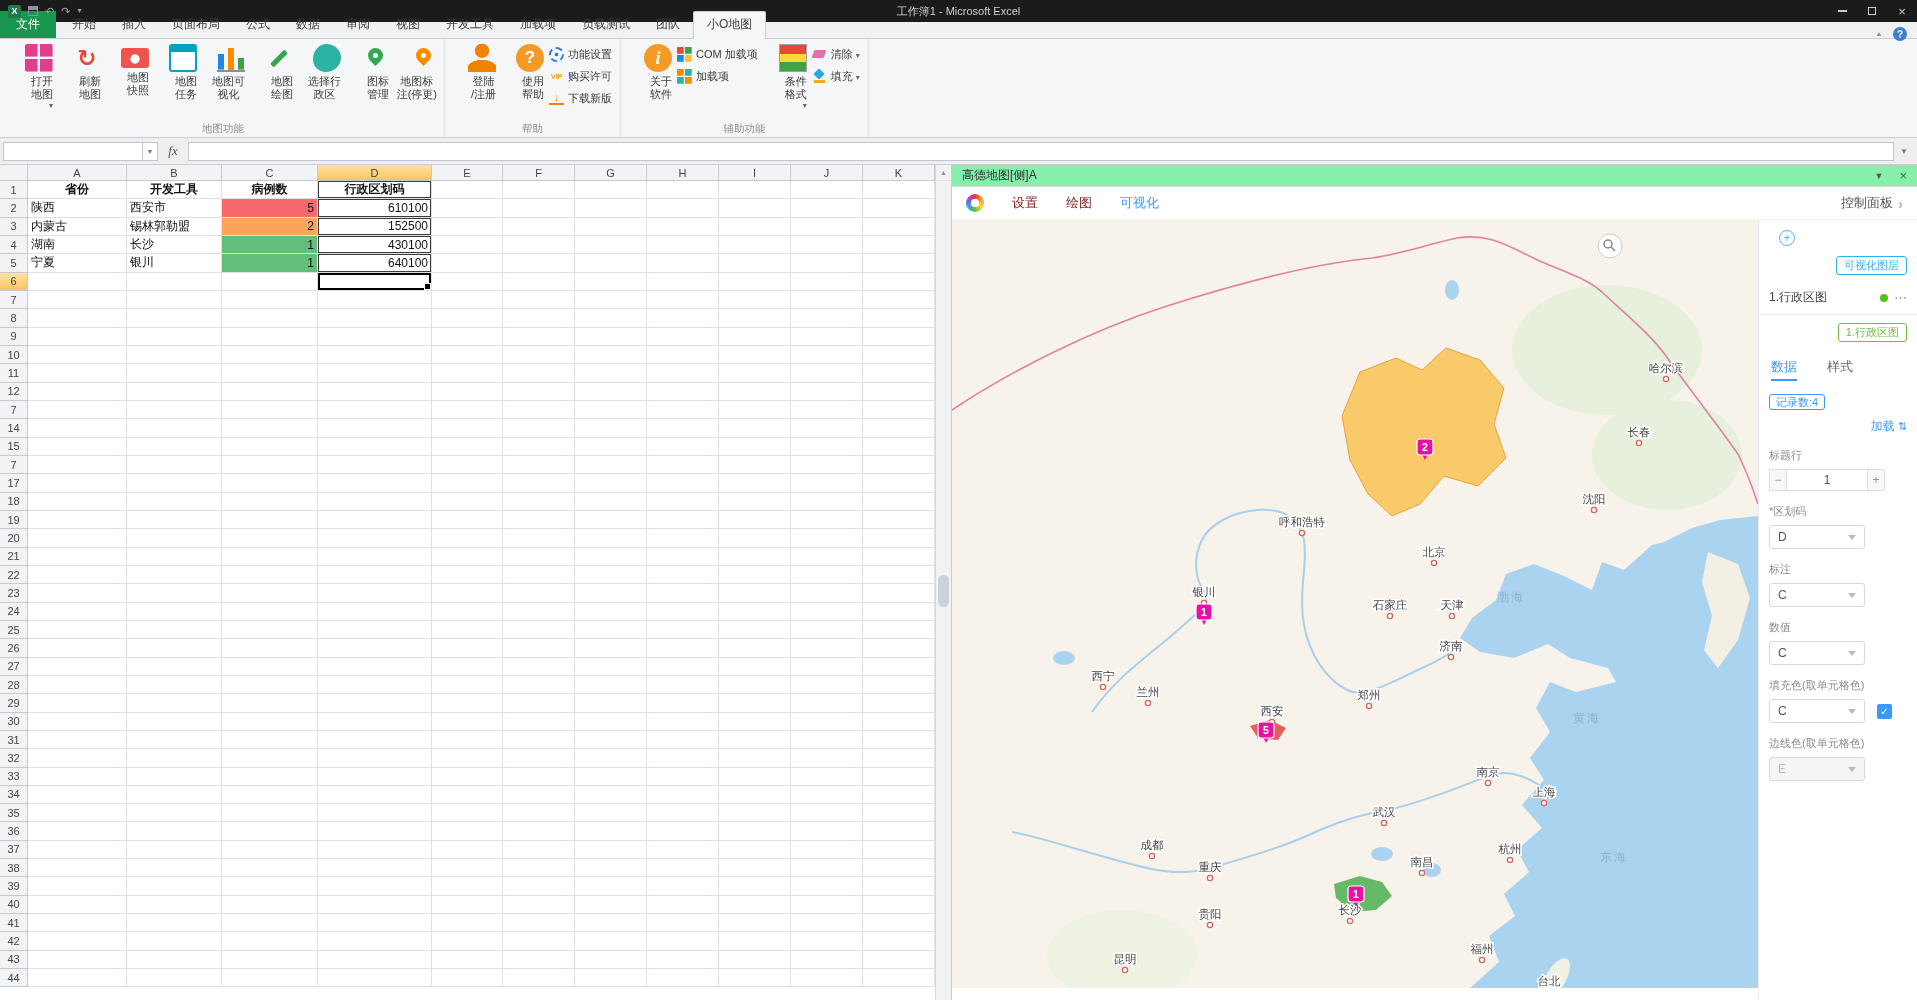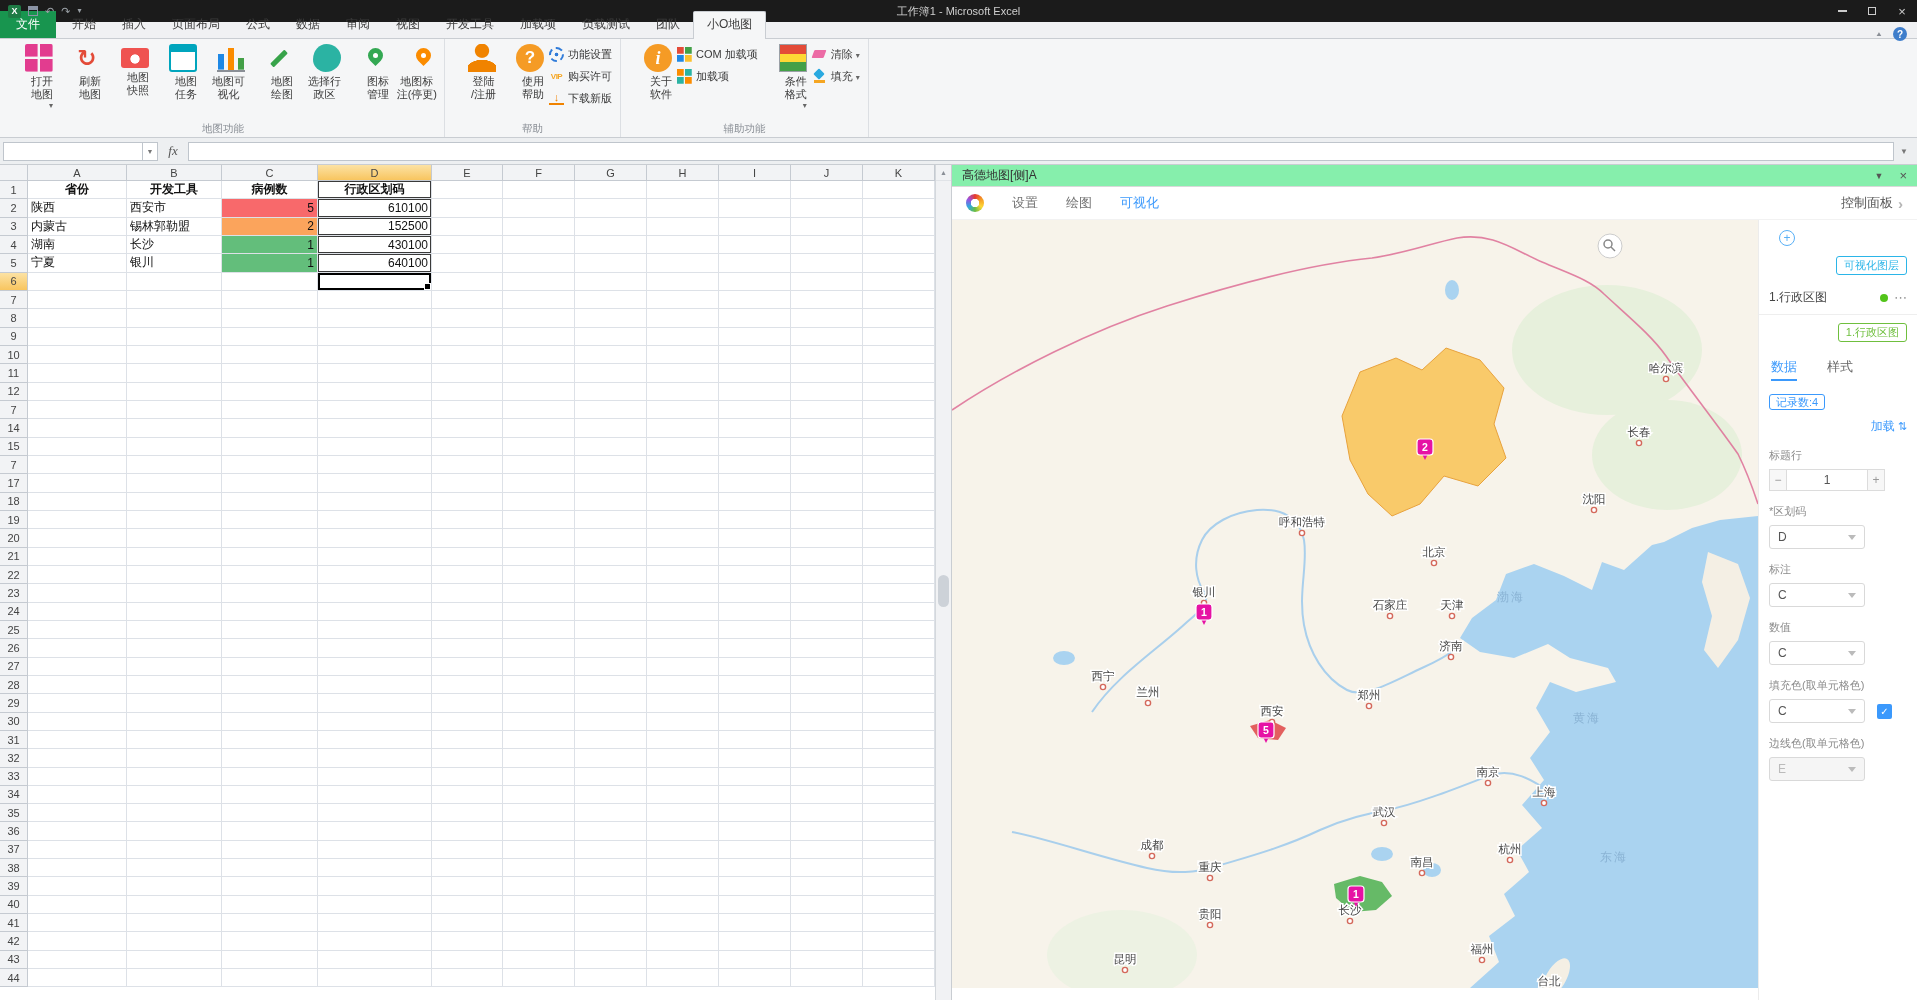--- a/index.html
+++ b/index.html
@@ -97,21 +97,21 @@
   .vs-up{height:16px;display:flex;align-items:center;justify-content:center;color:#8a8f96;font-size:7px;border-bottom:1px solid #e0e3e7}
   .vs-thumb{position:absolute;left:2px;right:2px;top:410px;height:32px;background:#cdd2d8;border-radius:7px}
 
   
   .map-panel{flex:1;display:flex;flex-direction:column;background:#fff;border-left:1px solid #c9cdd2;min-width:0}
   .ptitle{height:22px;background:#86efac;border-bottom:1px solid #d9d9d9;display:flex;align-items:center;padding:0 10px;font-size:12px;color:#333;flex:0 0 auto}
   .pticons{margin-left:auto;display:flex;gap:16px;color:#555;align-items:center}
   .pt-tri{font-size:9px}.pt-x{font-size:13px}
   .ptoolbar{height:33px;display:flex;align-items:center;gap:28px;padding:0 14px;border-bottom:1px solid #f2f2f2;flex:0 0 auto}
   .amap-logo{width:18px;height:18px;border-radius:50%;background:radial-gradient(circle,#fff 0 4px,rgba(0,0,0,0) 4.5px),conic-gradient(#e5392f,#f59b25,#ffd735,#69bd45,#2fa8e0,#9b51e0,#e5392f)}
-  .tool-item{font-size:13px;color:#737373}
+  .tool-item{font-size:13px;color:#7f1d1d}
   .tool-item.active{color:#3b99fc}
   .panel-toggle{margin-left:auto;font-size:13px;color:#555;display:flex;align-items:center;gap:5px}
   .chev{color:#b5b5b5;font-size:15px;font-weight:bold}
   .pbody{flex:1;display:flex;min-height:0}
   .mapwrap{flex:0 0 806px;width:806px;position:relative;overflow:hidden}
   .city-label{font-size:11.5px;fill:#454545;text-anchor:middle;paint-order:stroke;stroke:#fff;stroke-width:3px}
   .sea-label{font-size:12px;fill:#8ab3d4;text-anchor:middle;letter-spacing:2px}
   .marker-num{font-size:10.5px;font-weight:bold;fill:#fff;text-anchor:middle}
   .city-dot{fill:#fff;stroke:#d4695c;stroke-width:1.4}
   .river{fill:none;stroke:#a9cfec;stroke-width:2}

